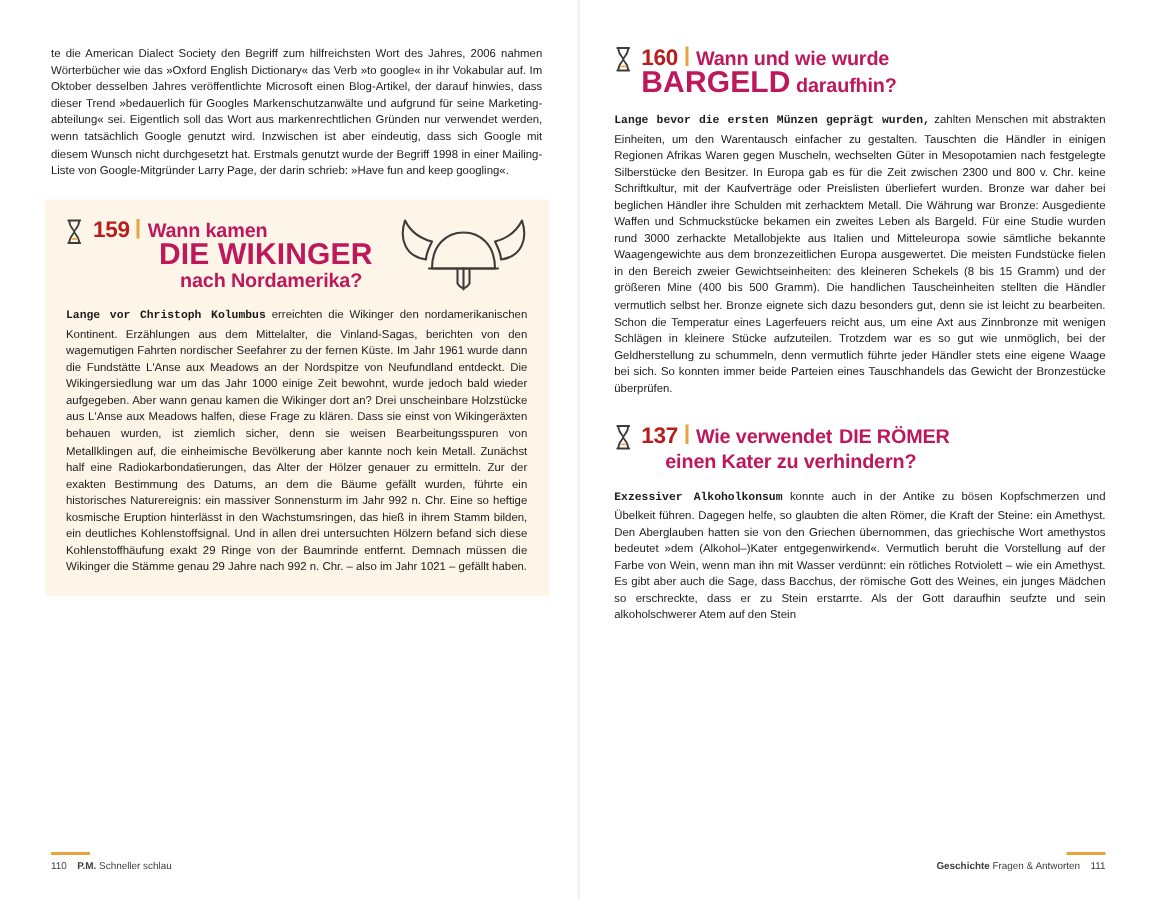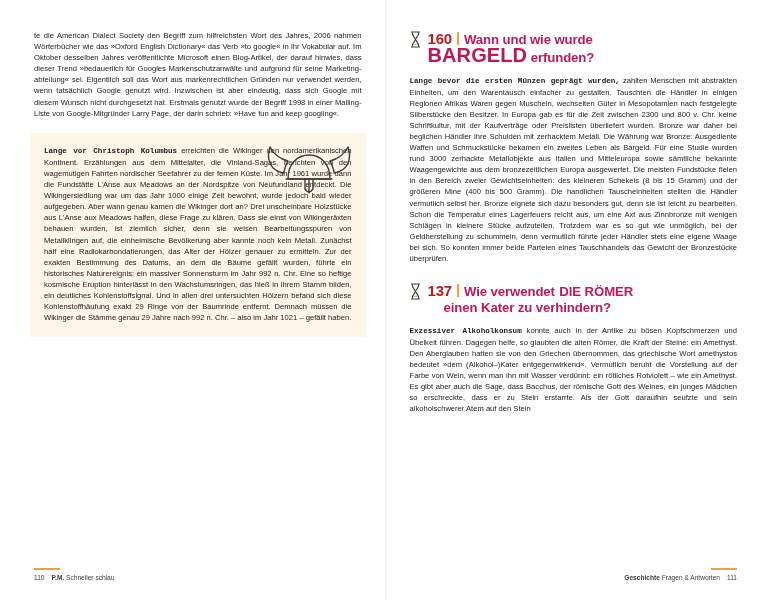--- a/index.html
+++ b/index.html
@@ -168,20 +168,37 @@
         <path d="M70 34 C84 32 88 20 84 8 C80 16 74 20 66 22 C68 26 70 30 70 34 Z" fill="none" stroke="#3c3c3b" stroke-width="1.4" stroke-linejoin="round"></path>
 
         <path d="M24 40 C24 24 34 16 45 16 C56 16 66 24 66 40 Z" fill="none" stroke="#3c3c3b" stroke-width="1.4" stroke-linejoin="round"></path>
 
         <path d="M22 40 L68 40" stroke="#3c3c3b" stroke-width="1.4" stroke-linecap="round"></path>
 
         <path d="M45 40 L45 54" stroke="#3c3c3b" stroke-width="1.4" stroke-linecap="round"></path>
         <path d="M41 40 L41 50 Q45 56 49 50 L49 40" fill="none" stroke="#3c3c3b" stroke-width="1.4" stroke-linejoin="round"></path>
       </svg>
 
+      <div class="qhead">
+        <svg class="hourglass" width="11" height="17" viewBox="0 0 11 17">
+          <path d="M1.5 1 L9.5 1 M1.5 16 L9.5 16" stroke="#3c3c3b" stroke-width="1.2" stroke-linecap="round"></path>
+          <path d="M2.2 1.2 C2.2 5.5 5.5 7.2 5.5 8.5 C5.5 9.8 2.2 11.5 2.2 15.8" fill="none" stroke="#3c3c3b" stroke-width="1.2"></path>
+          <path d="M8.8 1.2 C8.8 5.5 5.5 7.2 5.5 8.5 C5.5 9.8 8.8 11.5 8.8 15.8" fill="none" stroke="#3c3c3b" stroke-width="1.2"></path>
+          <path d="M3.2 13.8 C4 12.3 7 12.3 7.8 13.8 Z" fill="#e8a33d"></path>
+        </svg>
+        <div class="qhead-inner">
+          <span class="qnum">159</span><span class="qbar"></span><span class="qtext">Wann kamen</span>
+          <div class="qtext qtitle-line2" style="padding-left:44px;">
+            <span class="caps">DIE WIKINGER</span>
+          </div>
+          <div class="qtext qtitle-line2" style="padding-left:58px;">
+            <span>nach Nordamerika?</span>
+          </div>
+        </div>
+      </div>
 
       <p class="body"><span class="lead">Lange vor Christoph Kolumbus</span><span> erreichten die Wikinger den nordamerikanischen Kontinent. Erzählungen aus dem Mittelalter, die Vinland-Sagas, berichten von den wagemutigen Fahrten nordischer Seefahrer zu der fernen Küste. Im Jahr 1961 wurde dann die Fundstätte L'Anse aux Meadows an der Nordspitze von Neufundland entdeckt. Die Wikingersiedlung war um das Jahr 1000 einige Zeit bewohnt, wurde jedoch bald wieder aufgegeben. Aber wann genau kamen die Wikinger dort an? Drei unscheinbare Holzstücke aus L'Anse aux Meadows halfen, diese Frage zu klären. Dass sie einst von Wikingeräxten behauen wurden, ist ziemlich sicher, denn sie weisen Bearbeitungsspuren von Metallklingen auf, die einheimische Bevölkerung aber kannte noch kein Metall. Zunächst half eine Radiokarbondatierungen, das Alter der Hölzer genauer zu ermitteln. Zur der exakten Bestimmung des Datums, an dem die Bäume gefällt wurden, führte ein historisches Naturereignis: ein massiver Sonnensturm im Jahr 992 n. Chr. Eine so heftige kosmische Eruption hinterlässt in den Wachstumsringen, das hieß in ihrem Stamm bilden, ein deutliches Kohlenstoffsignal. Und in allen drei untersuchten Hölzern befand sich diese Kohlenstoffhäufung exakt 29 Ringe von der Baumrinde entfernt. Demnach müssen die Wikinger die Stämme genau 29 Jahre nach 992 n. Chr. – also im Jahr 1021 – gefällt haben.</span></p>
     </div>
 
     <div class="footer">
       <div class="footrule"></div>
       <div class="foottext">
         <span class="pno">110</span><span class="foot-sep"></span><b>P.M.</b>&nbsp;<span>Schneller schlau</span>
       </div>
     </div>
@@ -196,21 +213,21 @@
         <svg class="hourglass" width="11" height="17" viewBox="0 0 11 17">
           <path d="M1.5 1 L9.5 1 M1.5 16 L9.5 16" stroke="#3c3c3b" stroke-width="1.2" stroke-linecap="round"></path>
           <path d="M2.2 1.2 C2.2 5.5 5.5 7.2 5.5 8.5 C5.5 9.8 2.2 11.5 2.2 15.8" fill="none" stroke="#3c3c3b" stroke-width="1.2"></path>
           <path d="M8.8 1.2 C8.8 5.5 5.5 7.2 5.5 8.5 C5.5 9.8 8.8 11.5 8.8 15.8" fill="none" stroke="#3c3c3b" stroke-width="1.2"></path>
           <path d="M3.2 13.8 C4 12.3 7 12.3 7.8 13.8 Z" fill="#e8a33d"></path>
         </svg>
         <div class="qhead-inner">
           <span class="qnum">160</span><span class="qbar"></span><span class="qtext">Wann und wie wurde</span>
           <div class="qtext qtitle-line2" style="padding-left:0px;">
             <span class="caps">BARGELD</span>
-            <span>erfunden?</span>
+            <span>daraufhin?</span>
           </div>
         </div>
       </div>
       <p class="body"><span class="lead">Lange bevor die ersten Münzen geprägt wurden,</span><span> zahlten Menschen mit abstrakten Einheiten, um den Warentausch einfacher zu gestalten. Tauschten die Händler in einigen Regionen Afrikas Waren gegen Muscheln, wechselten Güter in Mesopotamien nach festgelegte Silberstücke den Besitzer. In Europa gab es für die Zeit zwischen 2300 und 800 v. Chr. keine Schriftkultur, mit der Kaufverträge oder Preislisten überliefert wurden. Bronze war daher bei beglichen Händler ihre Schulden mit zerhacktem Metall. Die Währung war Bronze: Ausgediente Waffen und Schmuckstücke bekamen ein zweites Leben als Bargeld. Für eine Studie wurden rund 3000 zerhackte Metallobjekte aus Italien und Mitteleuropa sowie sämtliche bekannte Waagengewichte aus dem bronzezeitlichen Europa ausgewertet. Die meisten Fundstücke fielen in den Bereich zweier Gewichtseinheiten: des kleineren Schekels (8 bis 15 Gramm) und der größeren Mine (400 bis 500 Gramm). Die handlichen Tauscheinheiten stellten die Händler vermutlich selbst her. Bronze eignete sich dazu besonders gut, denn sie ist leicht zu bearbeiten. Schon die Temperatur eines Lagerfeuers reicht aus, um eine Axt aus Zinnbronze mit wenigen Schlägen in kleinere Stücke aufzuteilen. Trotzdem war es so gut wie unmöglich, bei der Geldherstellung zu schummeln, denn vermutlich führte jeder Händler stets eine eigene Waage bei sich. So konnten immer beide Parteien eines Tauschhandels das Gewicht der Bronzestücke überprüfen.</span></p>
     </div>
 
     <div class="qblock" style="margin-top:18px;">
       <div class="qhead">
         <svg class="hourglass" width="11" height="17" viewBox="0 0 11 17">
           <path d="M1.5 1 L9.5 1 M1.5 16 L9.5 16" stroke="#3c3c3b" stroke-width="1.2" stroke-linecap="round"></path>

